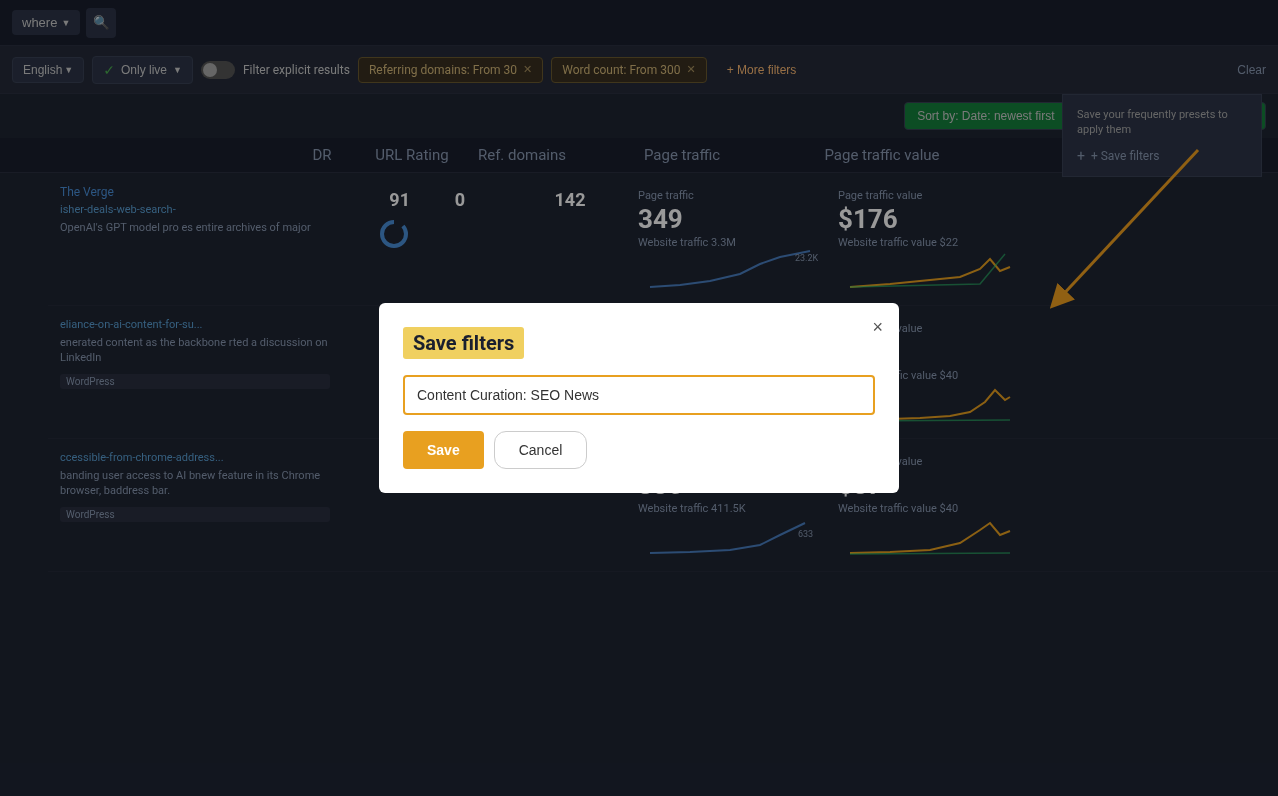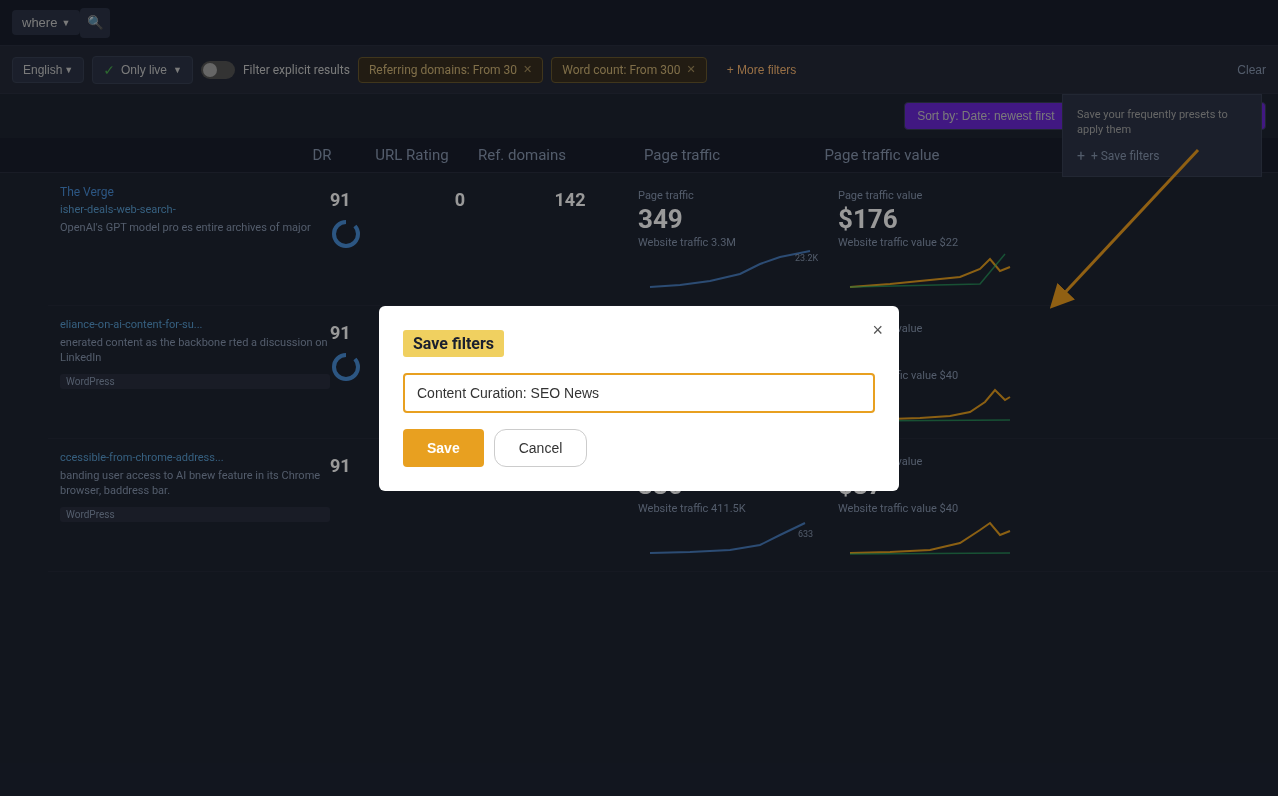--- a/index.html
+++ b/index.html
@@ -19,20 +19,21 @@
       height: 46px;
       display: flex;
       align-items: center;
       padding: 0 12px;
       gap: 8px;
       border-bottom: 1px solid #2a3040;
     }
     .nav-search-area {
       display: flex;
       align-items: center;
+      gap: 6px;
     }
     .nav-where-btn {
       background: #2d3548;
       border: none;
       color: #ccc;
       padding: 5px 10px;
       border-radius: 4px;
       display: flex;
       align-items: center;
       gap: 4px;
@@ -183,21 +184,21 @@
     
     .sort-bar {
       display: flex;
       justify-content: flex-end;
       align-items: center;
       padding: 8px 12px;
       gap: 10px;
       background: #1e2533;
     }
     .sort-btn {
-      background: #6d28d9;
+      background: #15803d;
       border: 1px solid #3a4255;
       color: #ccc;
       padding: 6px 12px;
       border-radius: 4px;
       font-size: 12px;
       cursor: pointer;
       display: flex;
       align-items: center;
       gap: 6px;
     }
@@ -237,21 +238,21 @@
       flex: 0 0 270px;
       display: flex;
       flex-direction: column;
       gap: 4px;
       overflow: hidden;
     }
     .row-title-cell .site-name { color: #4a90d9; font-size: 12px; cursor: pointer; }
     .row-title-cell .article-link { color: #5a9fd4; font-size: 11px; cursor: pointer; overflow: hidden; text-overflow: ellipsis; white-space: nowrap; }
     .row-title-cell .excerpt { color: #8b9ab3; font-size: 11px; line-height: 1.4; display: -webkit-box; -webkit-line-clamp: 3; -webkit-box-orient: vertical; overflow: hidden; }
     .row-title-cell .tag { background: #2a3040; color: #8b9ab3; font-size: 10px; padding: 2px 6px; border-radius: 3px; display: inline-block; margin-top: 4px; }
-    .row-dr { flex: 0 0 80px; text-align: center; display: flex; flex-direction: column; align-items: flex-start; justify-content: flex-start; padding-top: 4px; }
+    .row-dr { flex: 0 0 80px; text-align: center; display: flex; flex-direction: column; align-items: flex-end; justify-content: flex-start; padding-top: 4px; }
     .row-dr .dr-value { font-size: 18px; font-weight: bold; color: #fff; }
     .row-url { flex: 0 0 100px; text-align: center; display: flex; flex-direction: column; align-items: center; justify-content: flex-start; padding-top: 4px; }
     .row-url .url-value { font-size: 18px; font-weight: bold; color: #fff; }
     .row-ref { flex: 0 0 120px; text-align: center; display: flex; flex-direction: column; align-items: center; justify-content: flex-start; padding-top: 4px; }
     .row-ref .ref-value { font-size: 18px; font-weight: bold; color: #fff; }
     .metric-cell {
       flex: 0 0 200px;
       display: flex;
       flex-direction: column;
       align-items: flex-start;
@@ -287,21 +288,21 @@
     }
     .modal {
       background: #fff;
       border-radius: 6px;
       padding: 24px;
       width: 520px;
       position: relative;
       color: #333;
     }
     .modal-title {
-      font-size: 16px;
+      font-size: 20px;
       font-weight: bold;
       color: #1a1f2e;
       margin-bottom: 16px;
       background: #f0d060;
       padding: 4px 10px;
       display: inline-block;
       border-radius: 3px;
     }
     .modal-close {
       position: absolute;

